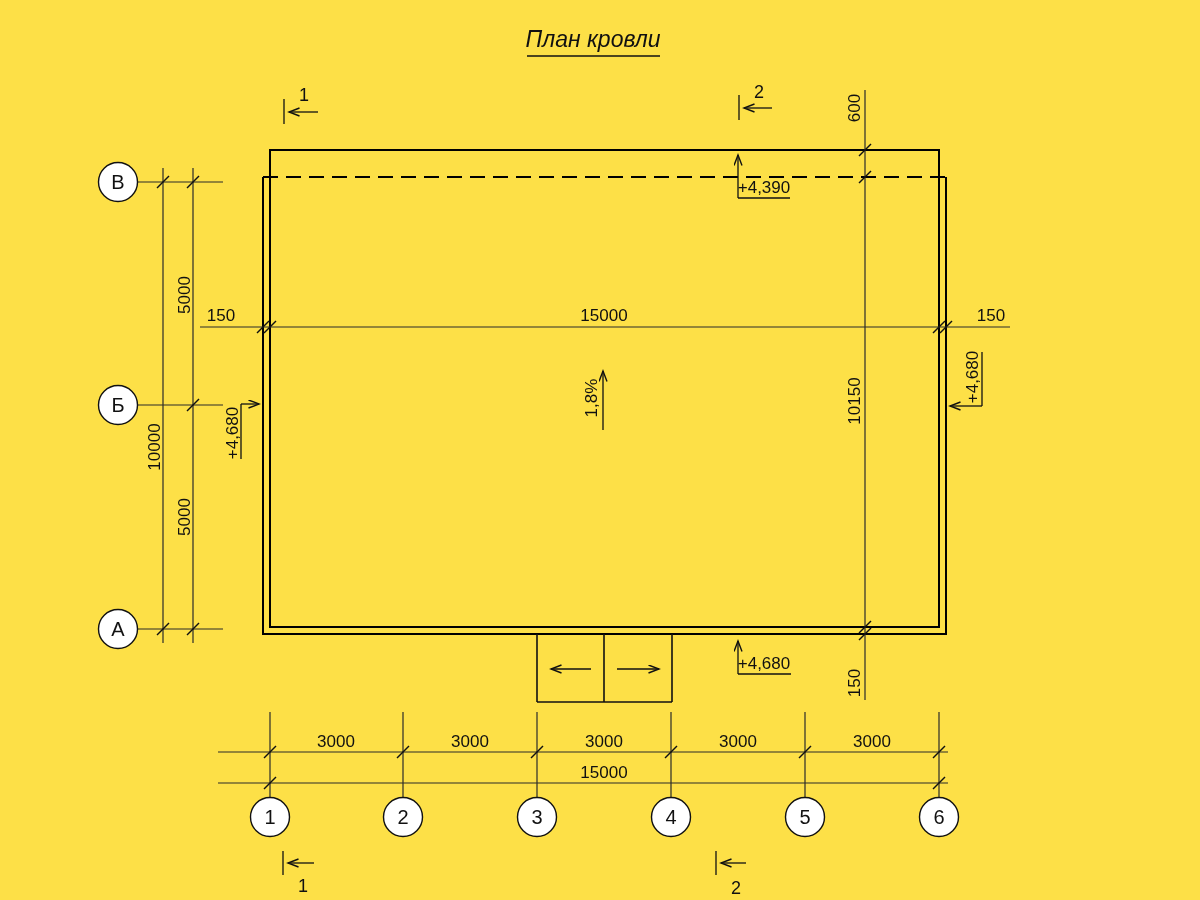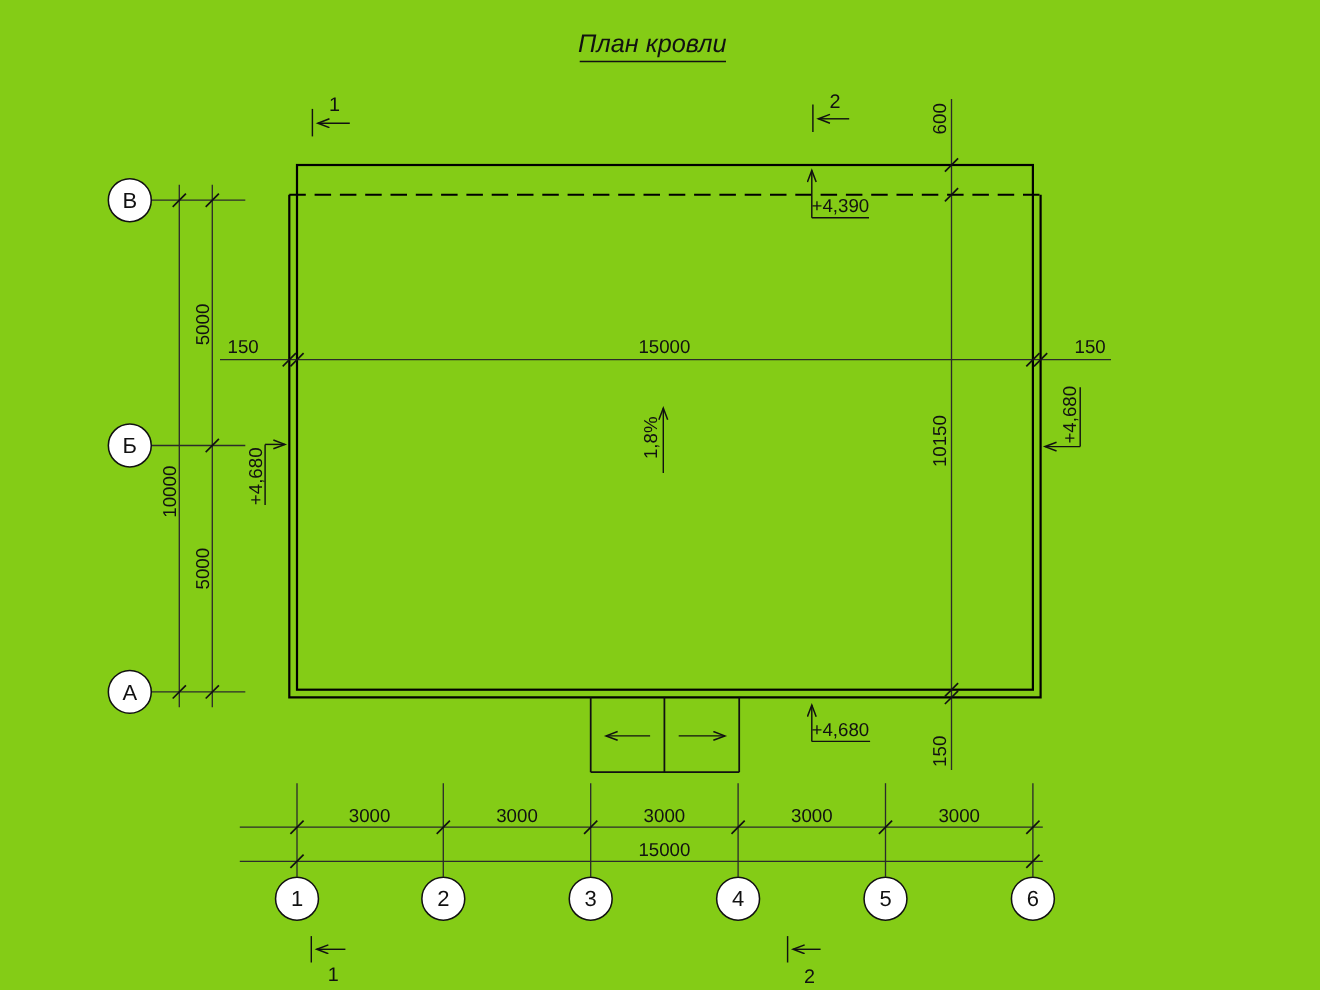--- a/index.html
+++ b/index.html
@@ -1,16 +1,16 @@
 <!DOCTYPE html>
 <html><head>
 <meta charset="utf-8">
 <style>
   html,body{margin:0;padding:0;background:#ffffff;}
-  .stage{width:1200px;height:900px;position:relative;background:#84cc16;overflow:hidden;}
+  .stage{width:1200px;height:900px;position:relative;background:#fde047;overflow:hidden;}
   svg{display:block;}
   text{font-family:"Liberation Sans", sans-serif;fill:#111;}
   .t-dim{font-size:17px;}
   .t-axis{font-size:20px;}
   .t-sec{font-size:18px;}
   .t-title{font-size:23px;font-style:italic;}
   .ln-bld{stroke:#000;stroke-width:2;fill:none;}
   .ln-dash{stroke:#000;stroke-width:1.8;fill:none;stroke-dasharray:15 8;}
   .ln-vest{stroke:#111;stroke-width:1.6;fill:none;}
   .ln-dim{stroke:#2b2b2b;stroke-width:1.2;fill:none;}

